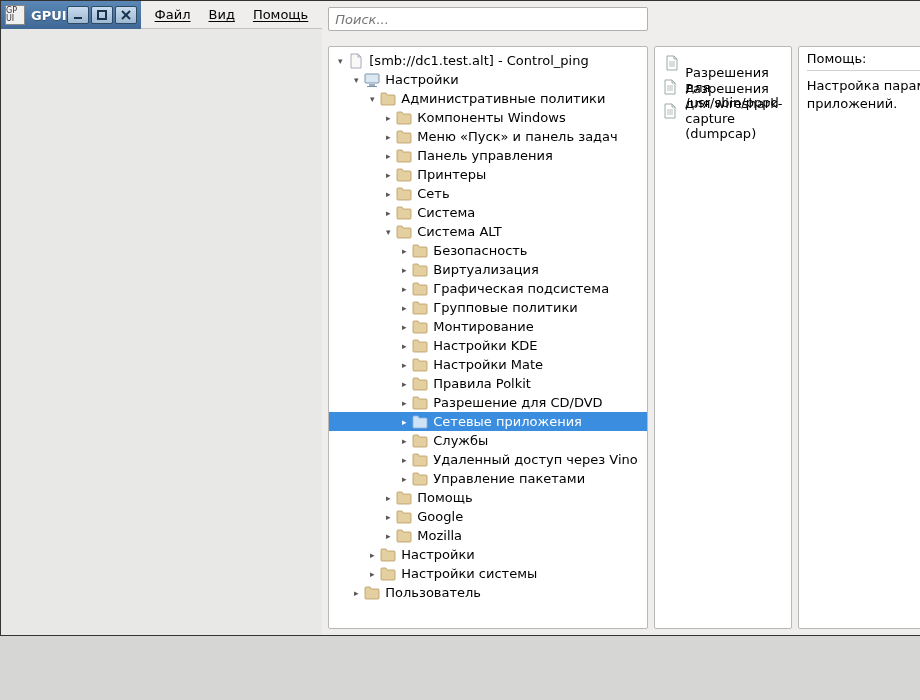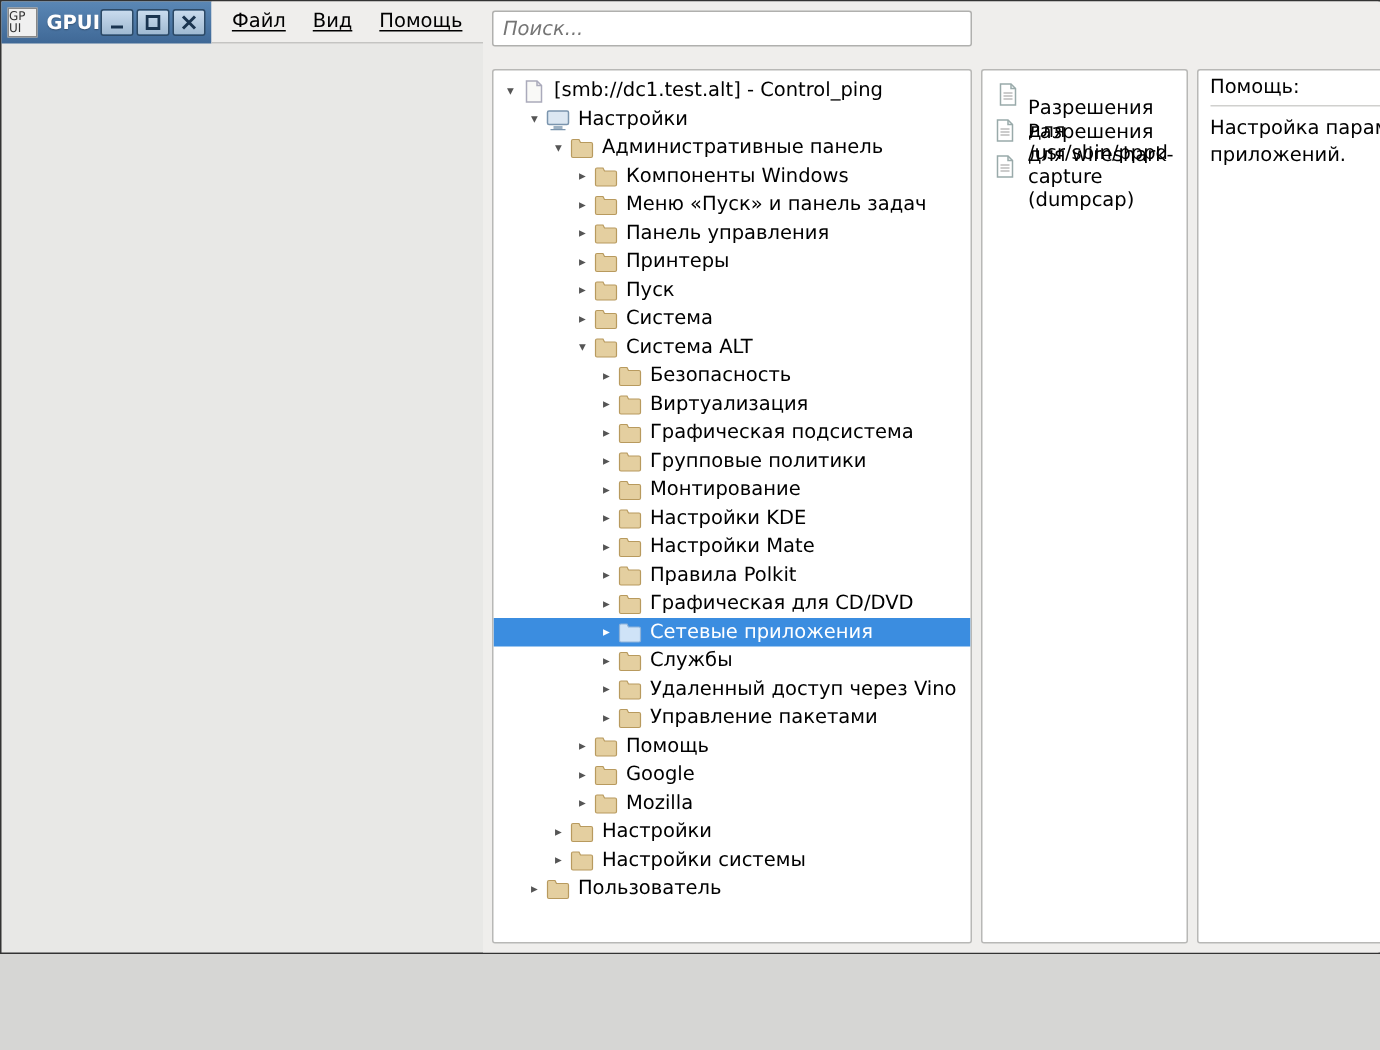--- a/index.html
+++ b/index.html
@@ -118,21 +118,21 @@
               <span class="label">Настройки</span>
             </div>
             <div class="tree-row">
               <span class="indent" style="width:32px"></span>
               <span class="expander">▾</span>
               <span class="icon">
                 <svg class="folder-svg" viewBox="0 0 16 14">
                   <path d="M1 3 L1 12 Q1 13 2 13 L14 13 Q15 13 15 12 L15 4 Q15 3 14 3 L7 3 L6 1 L2 1 Q1 1 1 2 Z" fill="#e4cfa0" stroke="#b89a5e" stroke-width="0.8"></path>
                 </svg>
               </span>
-              <span class="label">Административные панель</span>
+              <span class="label">Административные политики</span>
             </div>
             <div class="tree-row">
               <span class="indent" style="width:48px"></span>
               <span class="expander">▸</span>
               <span class="icon">
                 <svg class="folder-svg" viewBox="0 0 16 14">
                   <path d="M1 3 L1 12 Q1 13 2 13 L14 13 Q15 13 15 12 L15 4 Q15 3 14 3 L7 3 L6 1 L2 1 Q1 1 1 2 Z" fill="#e4cfa0" stroke="#b89a5e" stroke-width="0.8"></path>
                 </svg>
               </span>
               <span class="label">Компоненты Windows</span>
@@ -168,21 +168,21 @@
               <span class="label">Принтеры</span>
             </div>
             <div class="tree-row">
               <span class="indent" style="width:48px"></span>
               <span class="expander">▸</span>
               <span class="icon">
                 <svg class="folder-svg" viewBox="0 0 16 14">
                   <path d="M1 3 L1 12 Q1 13 2 13 L14 13 Q15 13 15 12 L15 4 Q15 3 14 3 L7 3 L6 1 L2 1 Q1 1 1 2 Z" fill="#e4cfa0" stroke="#b89a5e" stroke-width="0.8"></path>
                 </svg>
               </span>
-              <span class="label">Пуск</span>
+              <span class="label">Сеть</span>
             </div>
             <div class="tree-row">
               <span class="indent" style="width:48px"></span>
               <span class="expander">▸</span>
               <span class="icon">
                 <svg class="folder-svg" viewBox="0 0 16 14">
                   <path d="M1 3 L1 12 Q1 13 2 13 L14 13 Q15 13 15 12 L15 4 Q15 3 14 3 L7 3 L6 1 L2 1 Q1 1 1 2 Z" fill="#e4cfa0" stroke="#b89a5e" stroke-width="0.8"></path>
                 </svg>
               </span>
               <span class="label">Система</span>
@@ -278,21 +278,21 @@
               <span class="label">Правила Polkit</span>
             </div>
             <div class="tree-row">
               <span class="indent" style="width:64px"></span>
               <span class="expander">▸</span>
               <span class="icon">
                 <svg class="folder-svg" viewBox="0 0 16 14">
                   <path d="M1 3 L1 12 Q1 13 2 13 L14 13 Q15 13 15 12 L15 4 Q15 3 14 3 L7 3 L6 1 L2 1 Q1 1 1 2 Z" fill="#e4cfa0" stroke="#b89a5e" stroke-width="0.8"></path>
                 </svg>
               </span>
-              <span class="label">Графическая для CD/DVD</span>
+              <span class="label">Разрешение для CD/DVD</span>
             </div>
             <div class="tree-row selected">
               <span class="indent" style="width:64px"></span>
               <span class="expander">▸</span>
               <span class="icon">
                 <svg class="folder-svg" viewBox="0 0 16 14">
                   <path d="M1 3 L1 12 Q1 13 2 13 L14 13 Q15 13 15 12 L15 4 Q15 3 14 3 L7 3 L6 1 L2 1 Q1 1 1 2 Z" fill="#cfe3f7" stroke="#8fb3d9" stroke-width="0.8"></path>
                 </svg>
               </span>
               <span class="label">Сетевые приложения</span>

